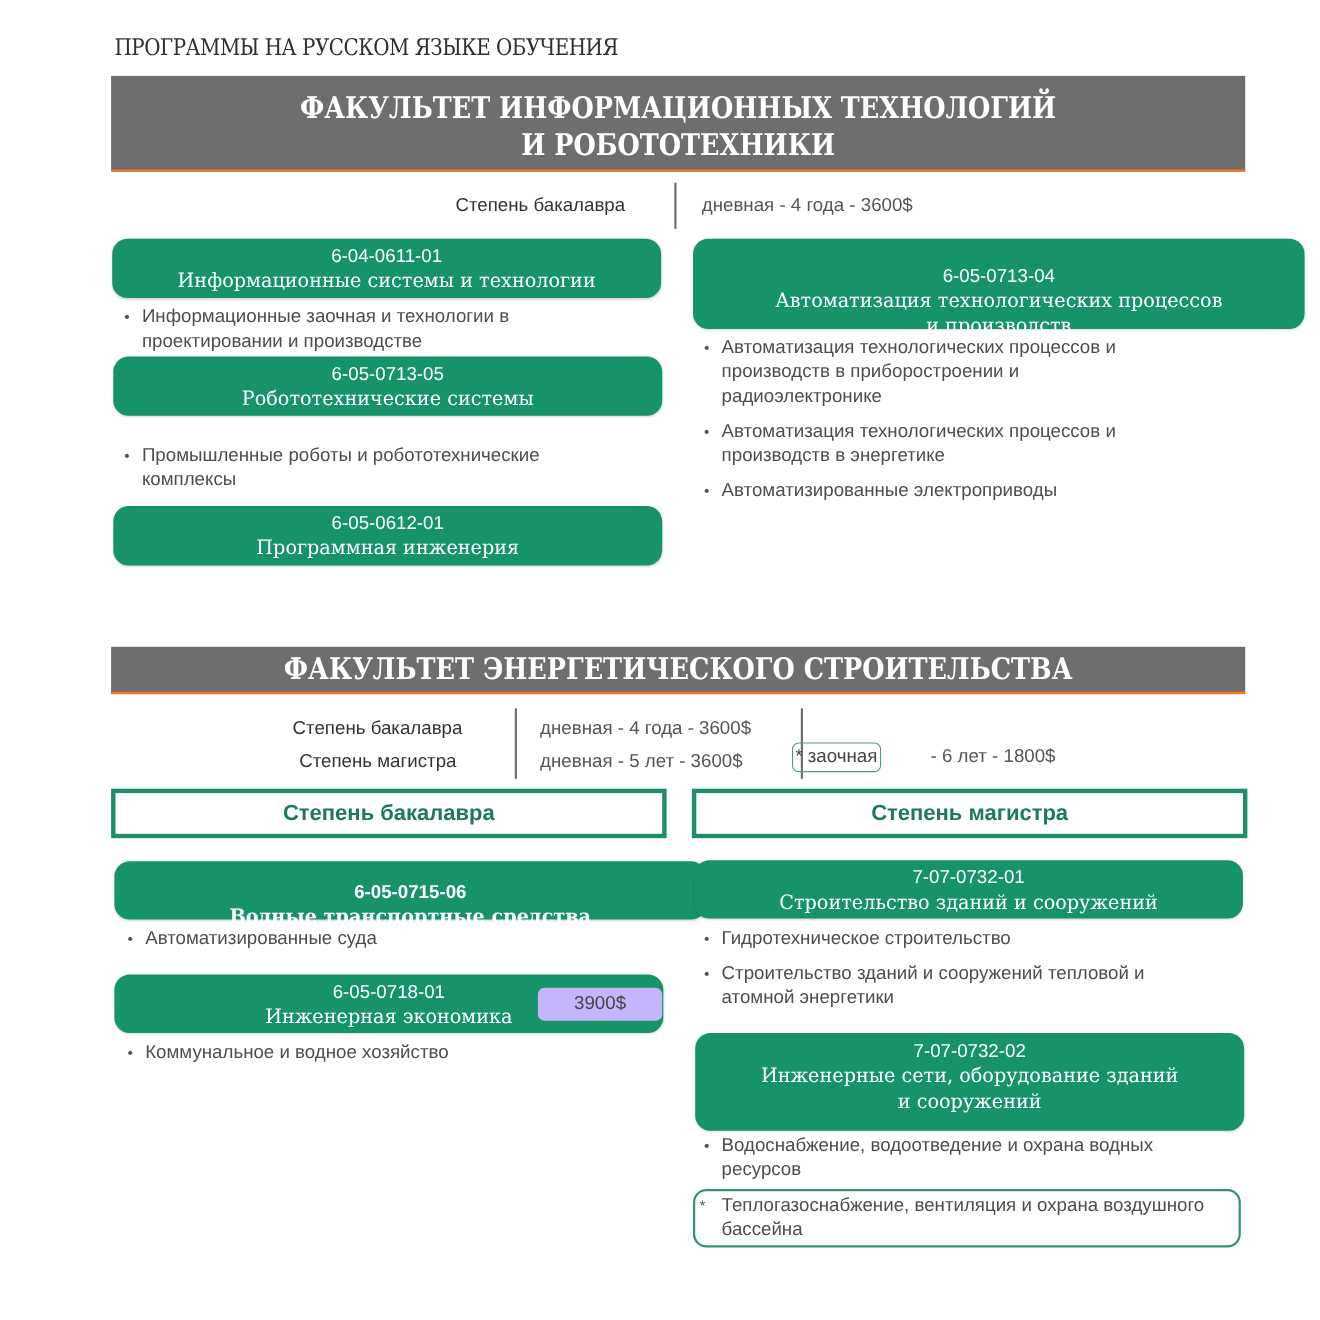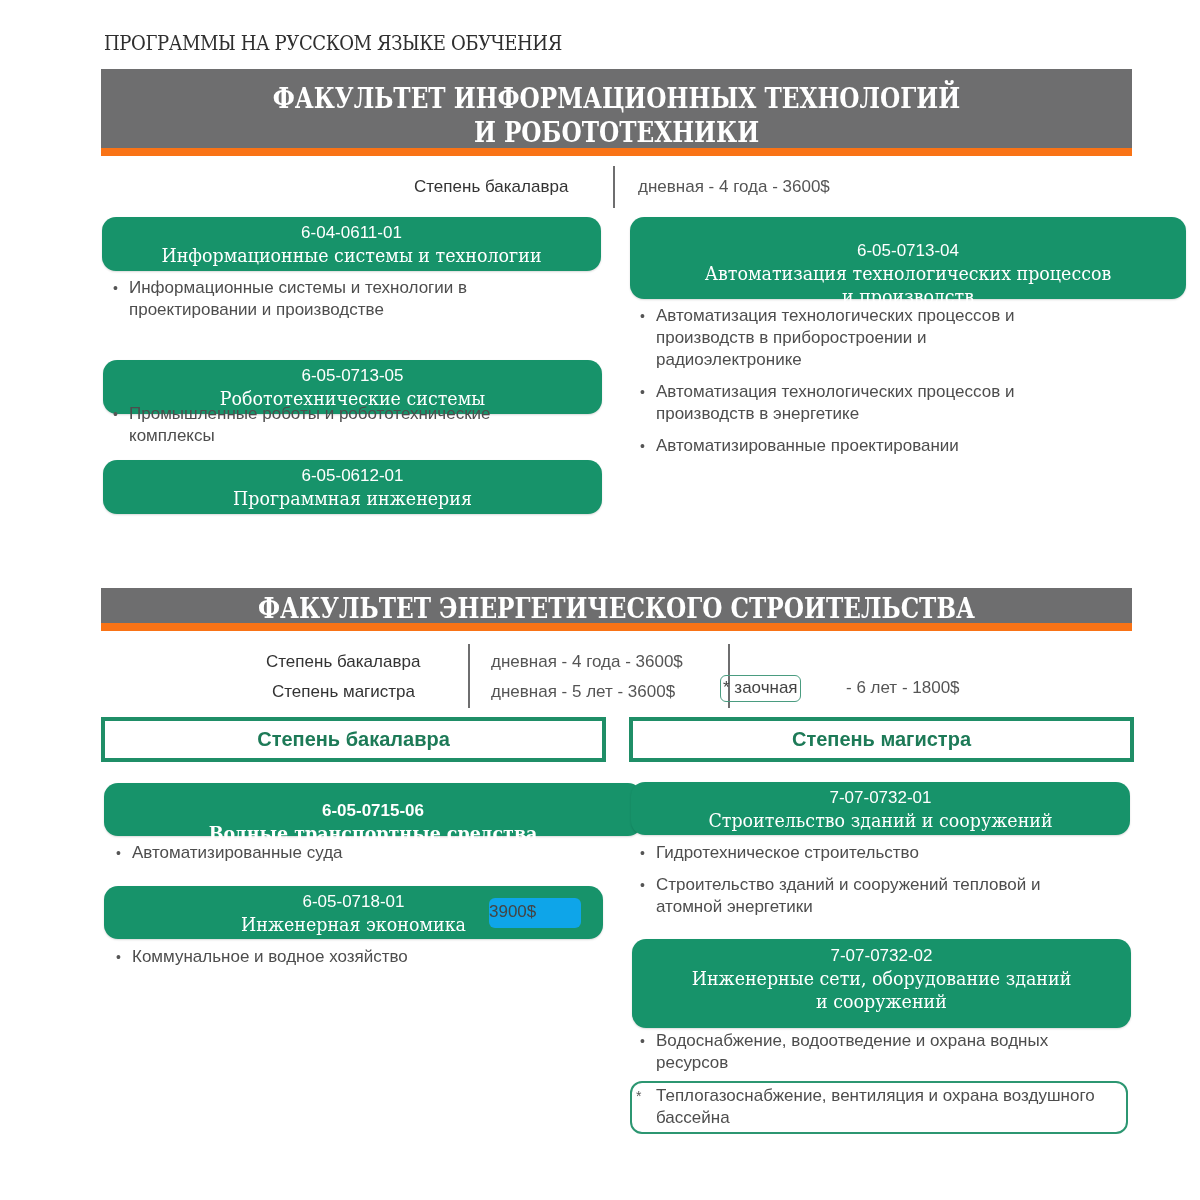--- a/index.html
+++ b/index.html
@@ -10,21 +10,21 @@
     position: absolute; left: 104px; top: 31px;
     font-family: "DejaVu Serif", serif; font-size: 21px; font-weight: normal;
     color: #2f2f2f; letter-spacing: -0.5px; transform: scaleX(0.86); transform-origin: left center;
     white-space: nowrap;
   }
 
   .faculty-bar {
     position: absolute; left: 101px; width: 1031px; background: #6e6e6f;
     color: #ffffff; text-align: center;
     font-family: "DejaVu Serif", serif; font-weight: bold; font-size: 27px; line-height: 34px;
-    border-bottom: 8px solid #f97316;
+    border-bottom: 2px solid #f97316;
   }
   .faculty-bar .line { display: block; transform: scaleX(0.86); }
   #fac1 { top: 69px; height: 87px; padding-top: 13px; }
   #fac2 { top: 588px; height: 43px; padding-top: 4px; }
 
   .info-label { position: absolute; font-size: 17px; color: #333333; white-space: nowrap; }
   .info-value { position: absolute; font-size: 17px; color: #555555; white-space: nowrap; }
   .vdivider { position: absolute; width: 2px; background: #6e6e6f; }
 
   .pill {
@@ -44,22 +44,22 @@
     position: absolute; left: 6px; top: 0; font-size: 14px; color: #555555;
   }
 
   .degree-header {
     position: absolute; border: 4px solid #1f8e67; background: #ffffff;
     color: #1d7a57; font-weight: bold; font-size: 20px; text-align: center;
     line-height: 37px; height: 45px;
   }
 
   .price-tag {
-    position: absolute; background: #0ea5e9; color: #444444; border-radius: 6px;
-    font-size: 17px; line-height: 28px; width: 92px; height: 30px;
+    position: absolute; background: #c4b5fd; color: #444444; border-radius: 6px;
+    font-size: 17px; text-align: center; line-height: 28px; width: 113px; height: 30px;
   }
 
   .outline-tag {
     position: absolute; border: 1.5px solid #4a9c80; border-radius: 6px;
     font-size: 17px; color: #444; padding: 0 2px; line-height: 24px; height: 27px;
   }
 
   .outline-item {
     position: absolute; border: 2px solid #2c9671; border-radius: 12px;
   }
@@ -76,45 +76,45 @@
 
 <div class="info-label" style="left:414px; top:177px;">Степень бакалавра</div>
 <div class="vdivider" style="left:613px; top:166px; height:42px;"></div>
 <div class="info-value" style="left:638px; top:177px;">дневная - 4 года - 3600$</div>
 
 <div class="pill" style="left:102px; top:217px; width:499px; height:54px; padding-top:4px;">
   <span class="code">6-04-0611-01</span>
   <span class="name">Информационные системы и технологии</span>
 </div>
 <ul class="bullets" style="left:107px; top:277px; width:420px;">
-  <li><span class="dot">•</span><span>Информационные системы и технологии в проектировании и производстве</span></li>
+  <li><span class="dot">•</span><span>Информационные заочная и технологии в проектировании и производстве</span></li>
 </ul>
 
-<div class="pill" style="left:103px; top:360px; width:499px; height:54px; padding-top:4px;">
+<div class="pill" style="left:103px; top:324px; width:499px; height:54px; padding-top:4px;">
   <span class="code">6-05-0713-05</span>
   <span class="name">Робототехнические системы</span>
 </div>
 <ul class="bullets" style="left:107px; top:403px; width:440px;">
   <li><span class="dot">•</span><span>Промышленные роботы и робототехнические комплексы</span></li>
 </ul>
 
 <div class="pill" style="left:103px; top:460px; width:499px; height:54px; padding-top:4px;">
   <span class="code">6-05-0612-01</span>
   <span class="name">Программная инженерия</span>
 </div>
 
 <div class="pill" style="left:630px; top:217px; width:556px; height:82px; padding-top:22px;">
   <span class="code">6-05-0713-04</span>
   <span class="name">Автоматизация технологических процессов</span>
   <span class="name">и производств</span>
 </div>
 <ul class="bullets" style="left:634px; top:305px; width:440px;">
   <li><span class="dot">•</span><span>Автоматизация технологических процессов и производств в приборостроении и радиоэлектронике</span></li>
   <li><span class="dot">•</span><span>Автоматизация технологических процессов и производств в энергетике</span></li>
-  <li><span class="dot">•</span><span>Автоматизированные проектировании</span></li>
+  <li><span class="dot">•</span><span>Автоматизированные электроприводы</span></li>
 </ul>
 
 <div class="faculty-bar" id="fac2">
   <span class="line">ФАКУЛЬТЕТ ЭНЕРГЕТИЧЕСКОГО СТРОИТЕЛЬСТВА</span>
 </div>
 
 <div class="info-label" style="left:266px; top:652px;">Степень бакалавра</div>
 <div class="info-label" style="left:272px; top:682px;">Степень магистра</div>
 <div class="vdivider" style="left:468px; top:644px; height:64px;"></div>
 <div class="info-value" style="left:491px; top:652px;">дневная - 4 года - 3600$</div>

